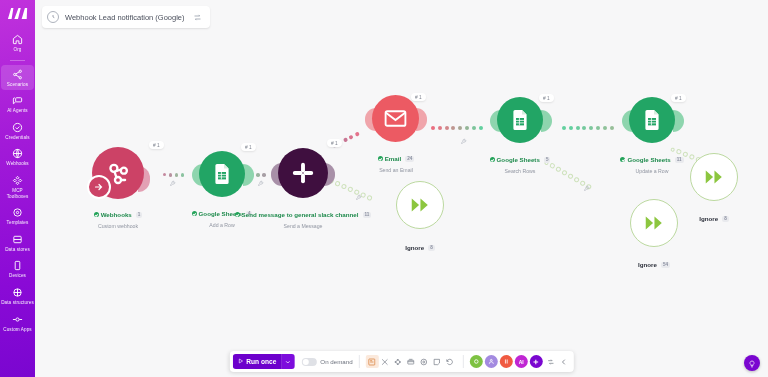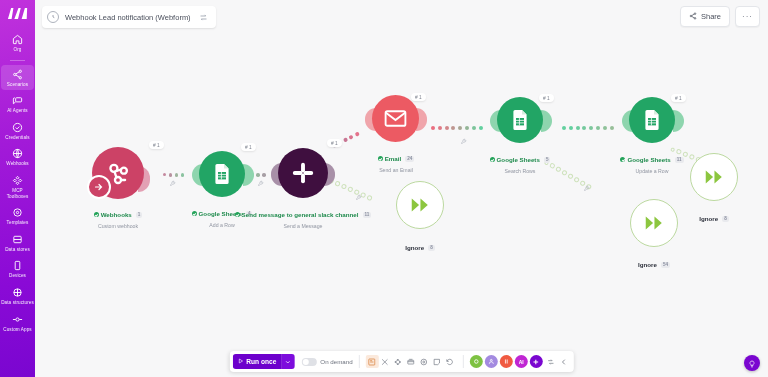--- a/index.html
+++ b/index.html
@@ -237,42 +237,28 @@
     </div>
   </div>
 
   <div class="topbar">
     <div class="scenario-pill">
       <span class="pill-circ">
         <svg viewBox="0 0 24 24" fill="none" stroke="currentColor" stroke-width="2.4">
             <path d="M12 6v6l4 2"></path>
           </svg>
       </span>
-      <span class="scenario-name">Webhook Lead notification (Webform)</span>
+      <span class="scenario-name">Webhook Lead notification (Google)</span>
       <span class="pill-swap">
         <svg viewBox="0 0 24 24" fill="none" stroke="currentColor" stroke-width="2.2">
             <path d="M4 8h14l-3-3M20 16H6l3 3"></path>
           </svg>
       </span>
     </div>
 
-    <div class="topbar-right">
-      <div class="tb-btn">
-        <span>
-          <svg viewBox="0 0 24 24" fill="none" stroke="currentColor" stroke-width="2.2">
-              <circle cx="18" cy="5" r="2.4"></circle>
-              <circle cx="6" cy="12" r="2.4"></circle>
-              <circle cx="18" cy="19" r="2.4"></circle>
-              <path d="M8.2 10.8 15.8 6.3M8.2 13.2l7.6 4.5"></path>
-            </svg>
-        </span>
-        <span>Share</span>
-      </div>
-      <div class="tb-btn icon-only">···</div>
-    </div>
   </div>
 
   <div class="canvas">
 
     <div class="dots" style="left:128px;top:139px;gap:2.5px;">
       <i style="width:3px;height:3px;background:#c4889e;"></i>
         <i style="width:3.5px;height:3.5px;background:#b7929f;"></i>
       <i style="width:3.5px;height:3.5px;background:#9fb69f;"></i>
         <i style="width:3.5px;height:3.5px;background:#8bc3a0;"></i>
     </div>

